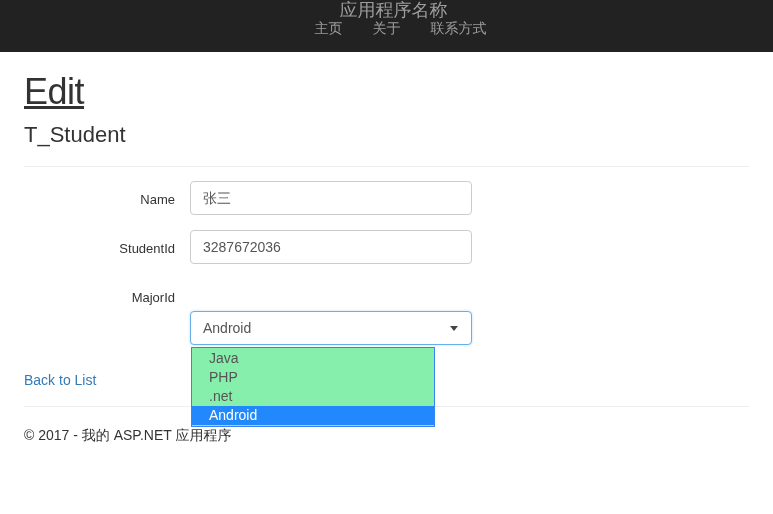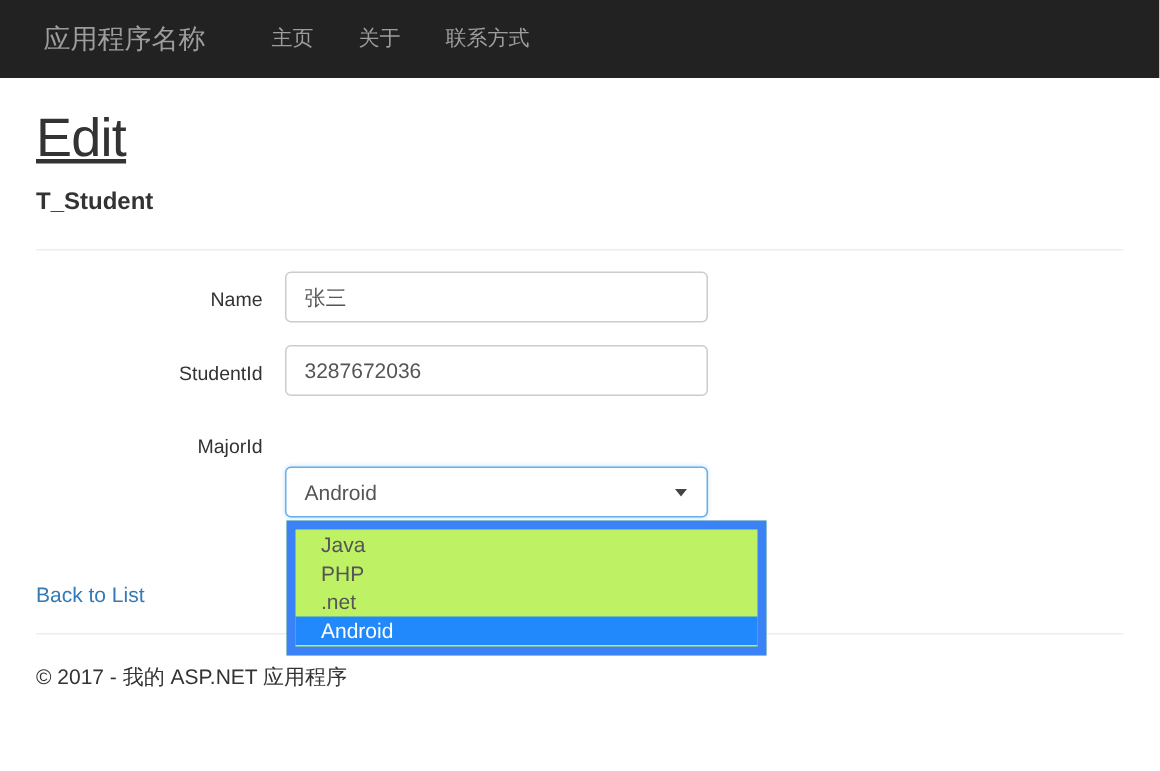--- a/index.html
+++ b/index.html
@@ -18,20 +18,21 @@
   }
 
   
   .navbar {
     height: 52px;
     background: #222222;
     display: flex;
     align-items: center;
     padding: 0 0 0 14px;
     box-sizing: border-box;
+    flex-direction: column;
   }
   .navbar-brand {
     color: #9d9d9d;
     font-size: 18px;
     line-height: 20px;
     padding: 0 15px;
     white-space: nowrap;
     cursor: pointer;
   }
   .navbar-nav {
@@ -58,22 +59,22 @@
   .page-title {
     font-size: 36px;
     font-weight: normal;
     color: #333333;
     margin: 18px 0 0 0;
     line-height: 44px;
     letter-spacing: -0.5px;
     text-decoration: underline;
   }
   .page-subtitle {
-    font-size: 16px;
-    font-weight: bold;
+    font-size: 22px;
+    font-weight: normal;
     color: #333333;
     margin: 10px 0 0 0;
     line-height: 22px;
   }
   .rule {
     border: 0;
     border-top: 1px solid #eeeeee;
     margin: 20px 0 0 0;
   }
 
@@ -141,24 +142,24 @@
     height: 0;
     border-left: 4px solid transparent;
     border-right: 4px solid transparent;
     border-top: 5px solid #444444;
     margin-right: 1px;
   }
   .select-menu {
     position: absolute;
     top: 36px;
     left: 1px;
-    width: 320px;
-    box-sizing: border-box;
-    border: 6px solid #3b82f6;
-    background: #bef264;
+    width: 244px;
+    box-sizing: border-box;
+    border: 1px solid #3b82f6;
+    background: #86efac;
     z-index: 50;
     padding: 1px 0 1px 0;
   }
   .select-option {
     font-size: 14px;
     line-height: 17px;
     padding: 1px 0 1px 17px;
     color: #555555;
     cursor: pointer;
     white-space: nowrap;
@@ -166,21 +167,21 @@
   .select-option.selected {
     background: #2189fb;
     color: #ffffff;
   }
 
   .back-link {
     display: inline-block;
     color: #337ab7;
     font-size: 14px;
     text-decoration: none;
-    margin-top: 28px;
+    margin-top: 12px;
     cursor: pointer;
   }
 
   
   .footer-rule {
     border: 0;
     border-top: 1px solid #eeeeee;
     margin: 18px 0 0 0;
   }
   .footer-text {

